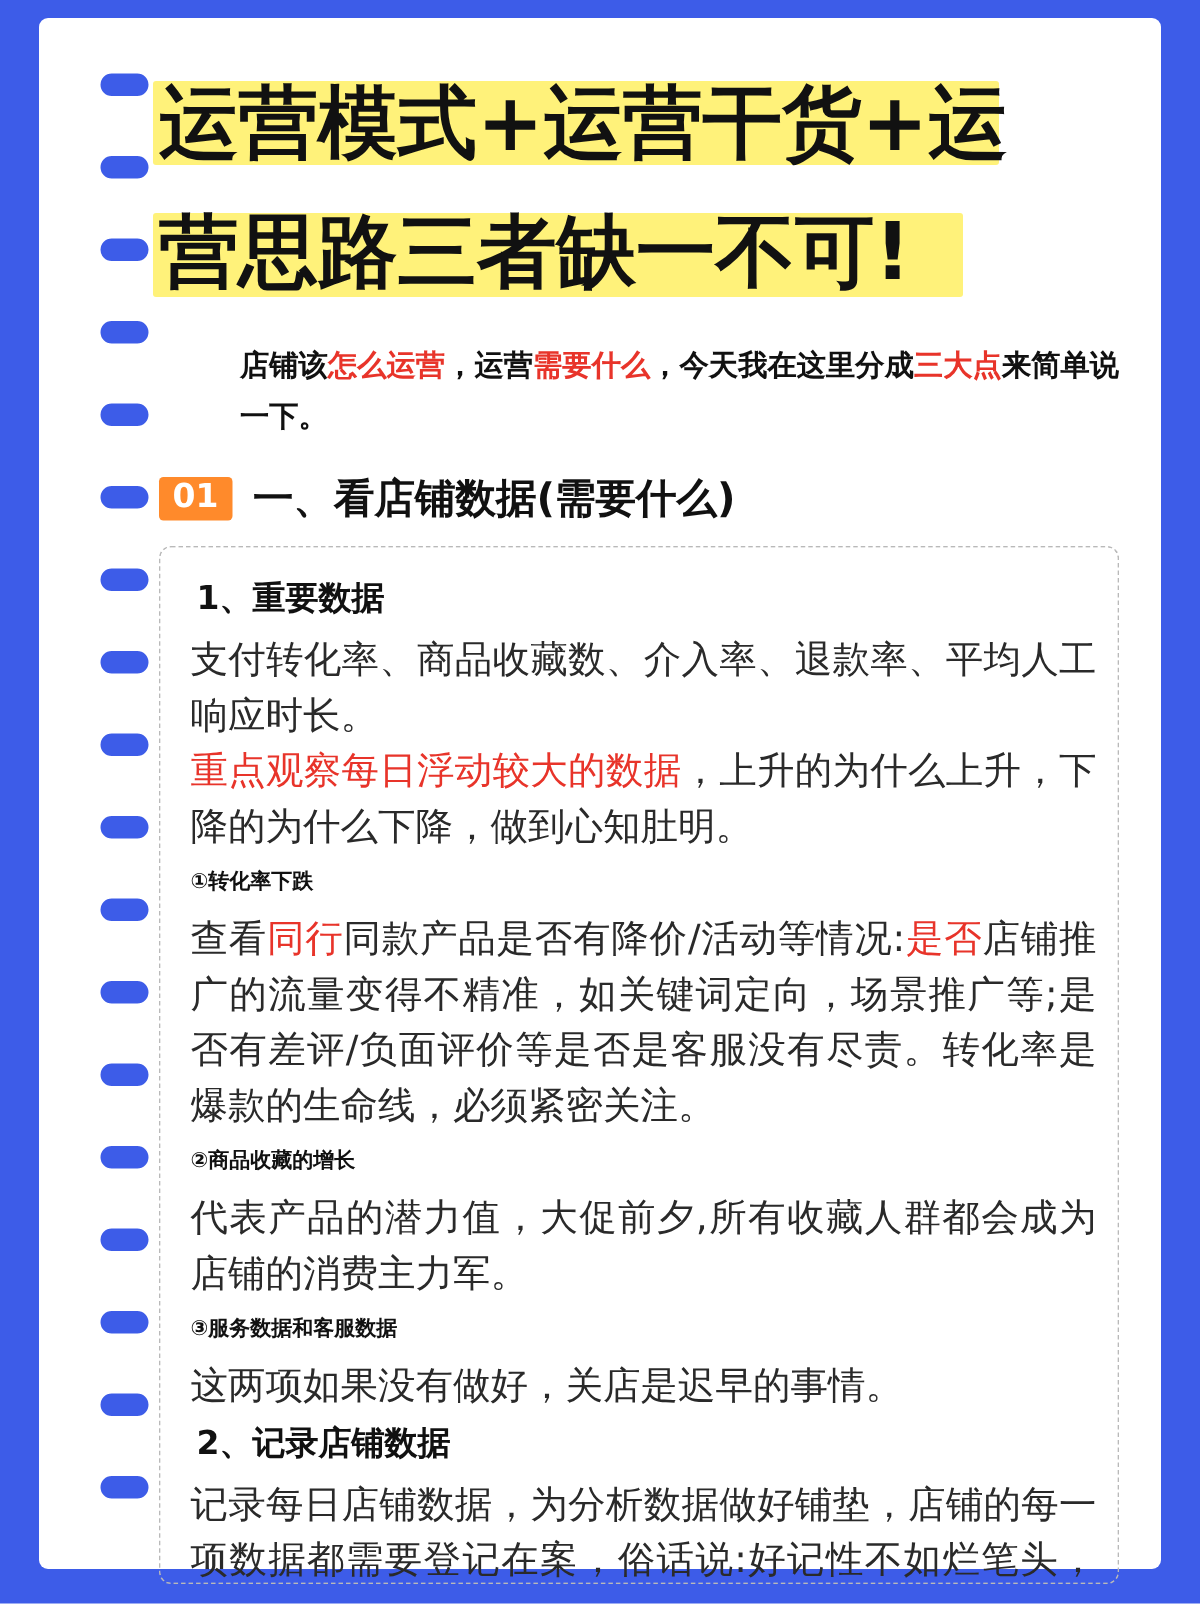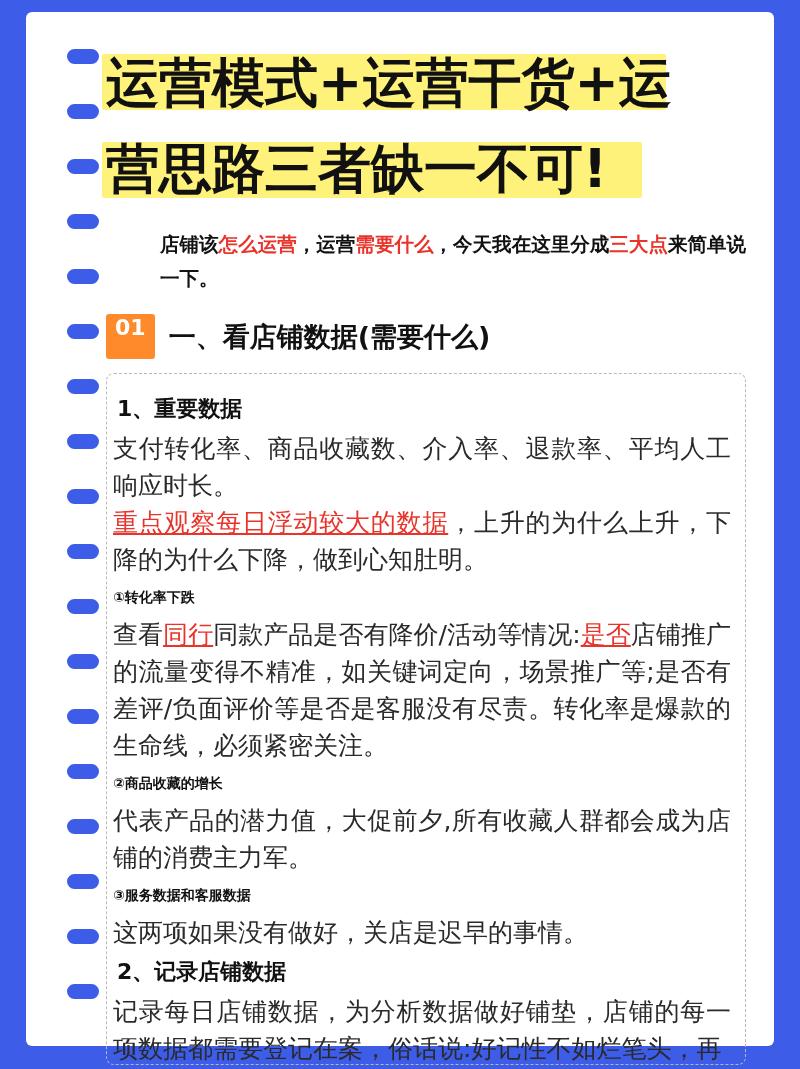--- a/index.html
+++ b/index.html
@@ -93,58 +93,58 @@
     display: flex;
     align-items: center;
     margin-top: 18px;
     gap: 14px;
   }
   .badge {
     background: #ff8a2b;
     color: #ffffff;
     font-size: 22px;
     font-weight: bold;
-    padding: 3px 9px 20px 9px;
+    padding: 3px 9px 4px 9px;
     border-radius: 3px;
     font-family: "DejaVu Sans", sans-serif;
     line-height: 1;
   }
   .sec-title {
     font-size: 27px;
     font-weight: bold;
     color: #111111;
     font-family: "DejaVu Sans", sans-serif;
   }
 
   
   .card {
     margin-top: 14px;
     border: 1.5px dashed #b9b9b9;
     border-radius: 8px;
-    padding: 18px 14px 14px 6px;
+    padding: 18px 14px 14px 20px;
     height: 692px;
     overflow: hidden;
   }
   .h-sub {
     font-size: 22px;
     font-weight: bold;
     color: #111111;
     font-family: "DejaVu Sans", sans-serif;
     margin: 0 0 4px 4px;
     line-height: 34px;
   }
   .h-sub.tight { margin-top: 4px; }
   .body {
     font-size: 25px;
     line-height: 37px;
     color: #2a2a2a;
     font-family: "DejaVu Sans", sans-serif;
     text-align: justify;
   }
-  .body .red { color: #e8342a; text-decoration: underline; }
+  .body .red { color: #e8342a; }
   .item-head {
     font-size: 14px;
     line-height: 38px;
     font-weight: bold;
     color: #111111;
     font-family: "DejaVu Sans", sans-serif;
   }
 </style>
 </head>
 <body>

